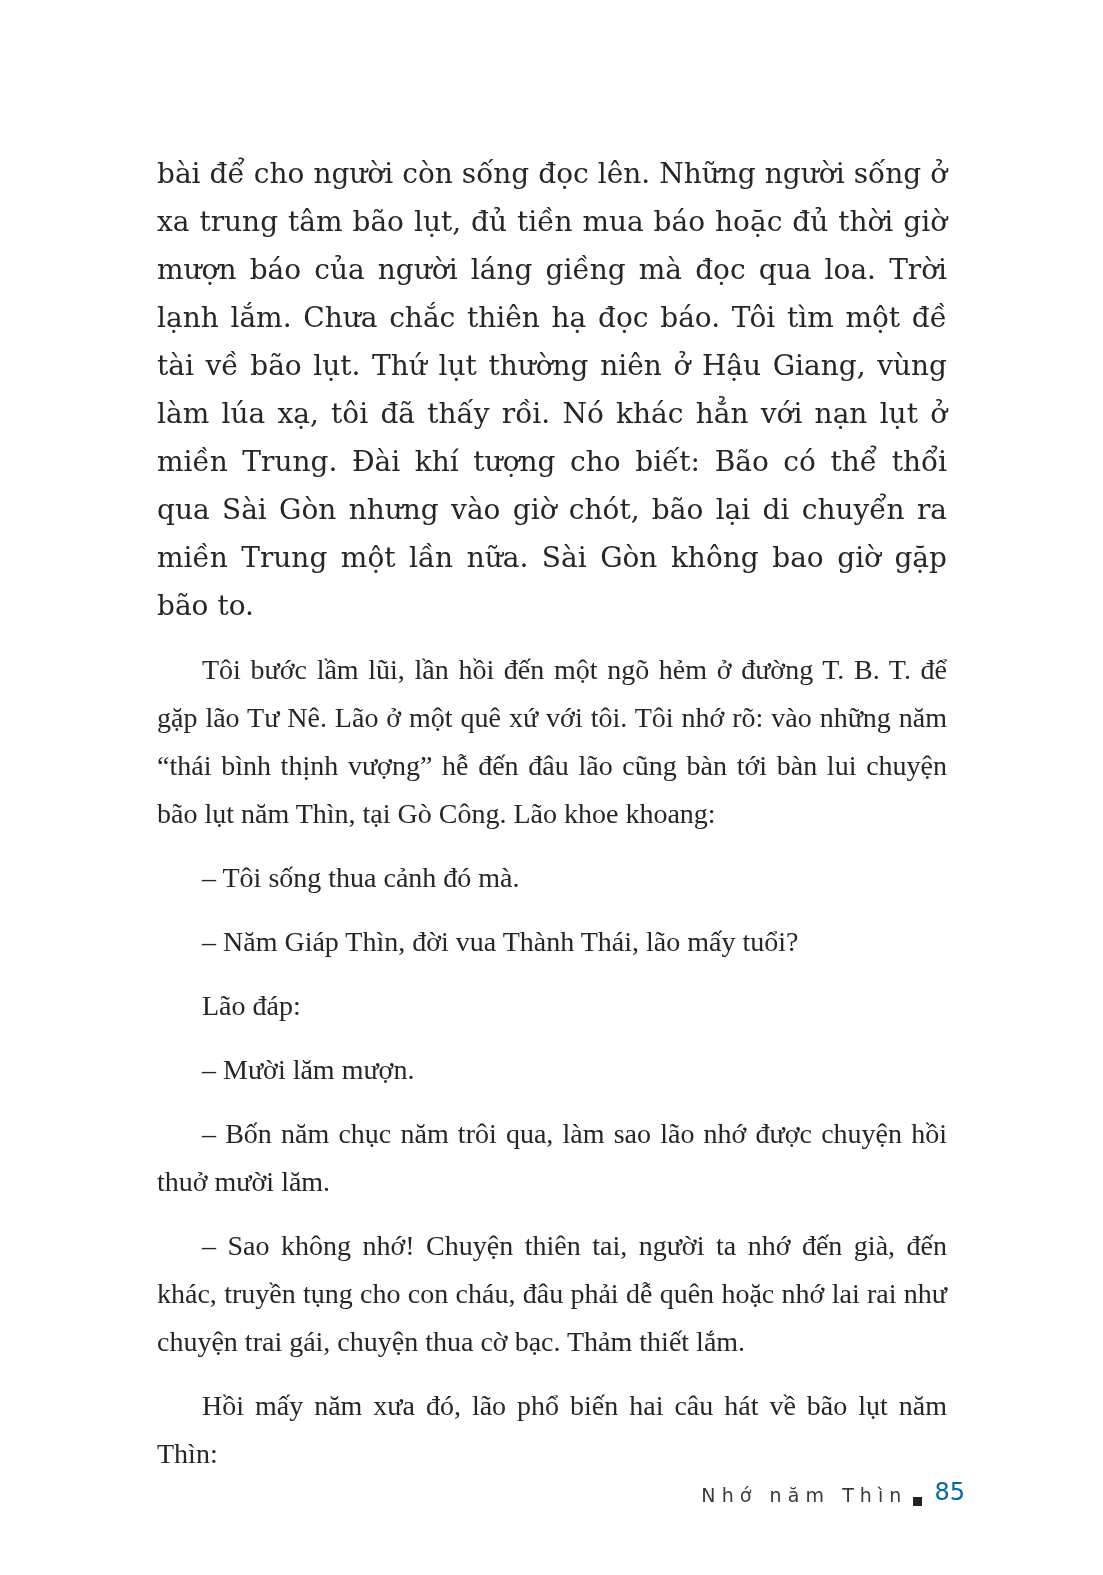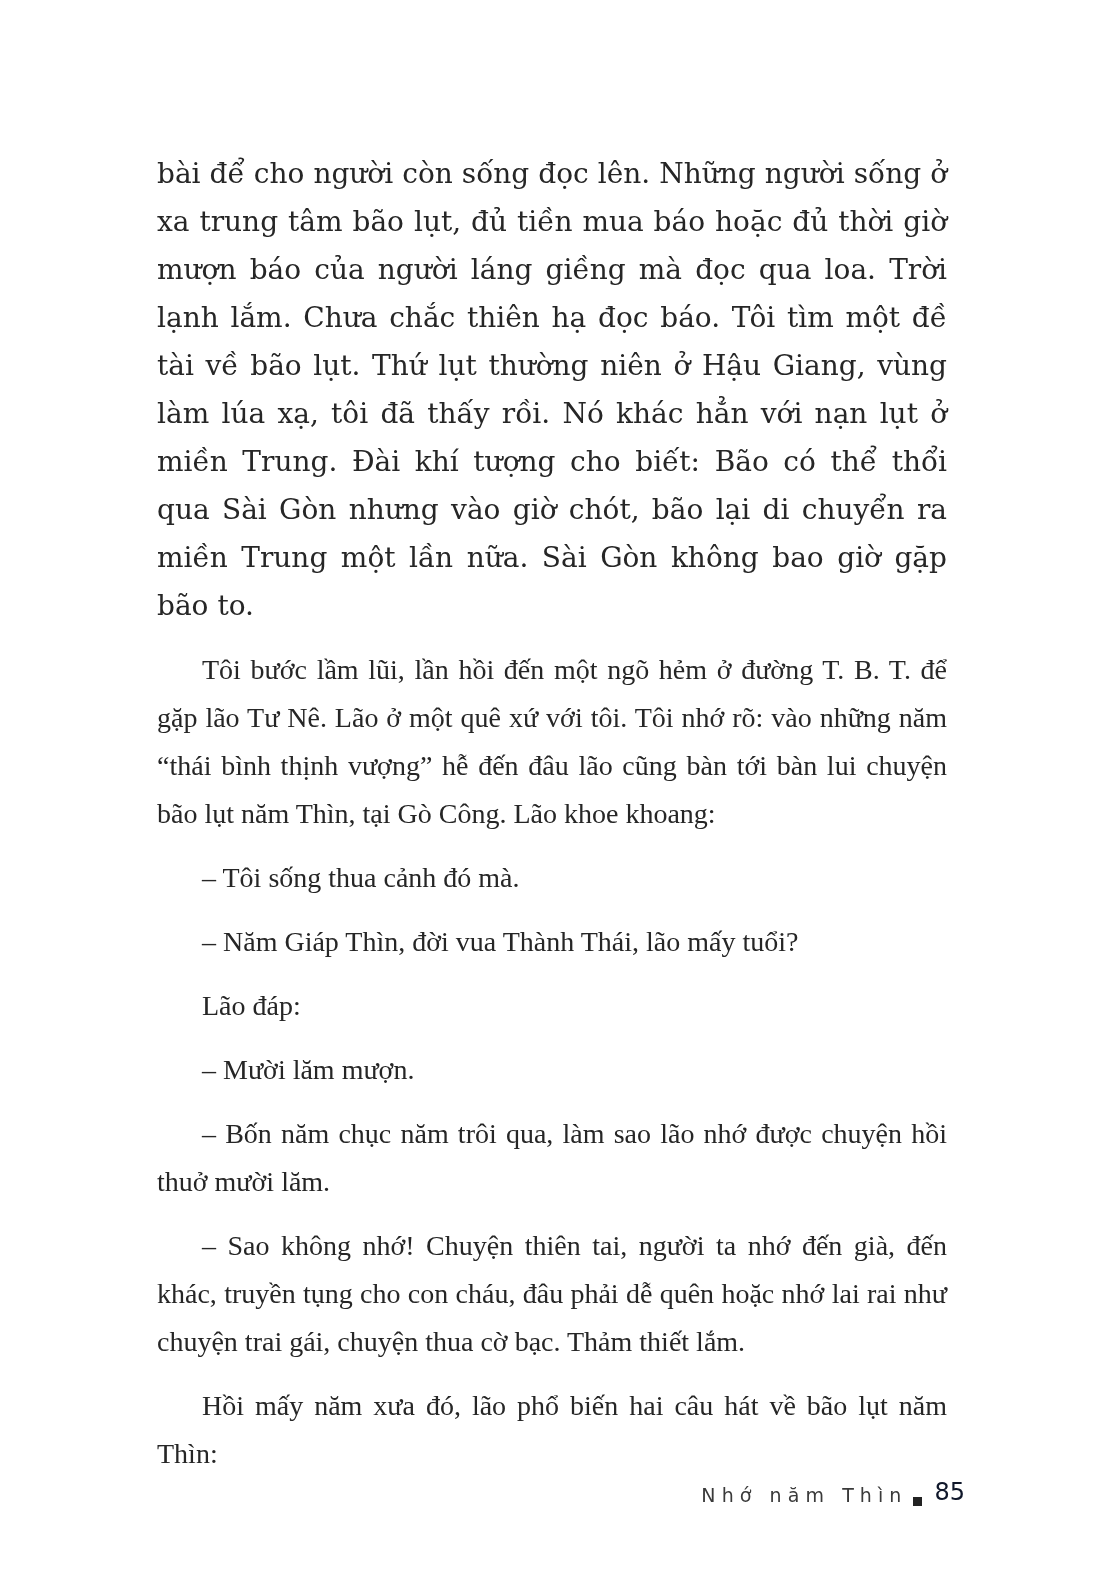--- a/index.html
+++ b/index.html
@@ -50,21 +50,21 @@
     }
     .square-bullet {
       display: inline-block;
       width: 9px;
       height: 9px;
       background: #222222;
       margin: 0 12px 0 6px;
     }
     .footer-page-number {
       font-size: 24px;
-      color: #0f172a;
+      color: #0369a1;
     }
   </style>
 </head>
 <body>
 
 <div class="text-block">
     <p class="para">bài để cho người còn sống đọc lên. Những người sống ở xa trung tâm bão lụt, đủ tiền mua báo hoặc đủ thời giờ mượn báo của người láng giềng mà đọc qua loa. Trời lạnh lắm. Chưa chắc thiên hạ đọc báo. Tôi tìm một đề tài về bão lụt. Thứ lụt thường niên ở Hậu Giang, vùng làm lúa xạ, tôi đã thấy rồi. Nó khác hẳn với nạn lụt ở miền Trung. Đài khí tượng cho biết: Bão có thể thổi qua Sài Gòn nhưng vào giờ chót, bão lại di chuyển ra miền Trung một lần nữa. Sài Gòn không bao giờ gặp bão to.</p>
     <p class="para indent">Tôi bước lầm lũi, lần hồi đến một ngõ hẻm ở đường T. B. T. để gặp lão Tư Nê. Lão ở một quê xứ với tôi. Tôi nhớ rõ: vào những năm “thái bình thịnh vượng” hễ đến đâu lão cũng bàn tới bàn lui chuyện bão lụt năm Thìn, tại Gò Công. Lão khoe khoang:</p>
     <p class="para indent">– Tôi sống thua cảnh đó mà.</p>
     <p class="para indent">– Năm Giáp Thìn, đời vua Thành Thái, lão mấy tuổi?</p>

